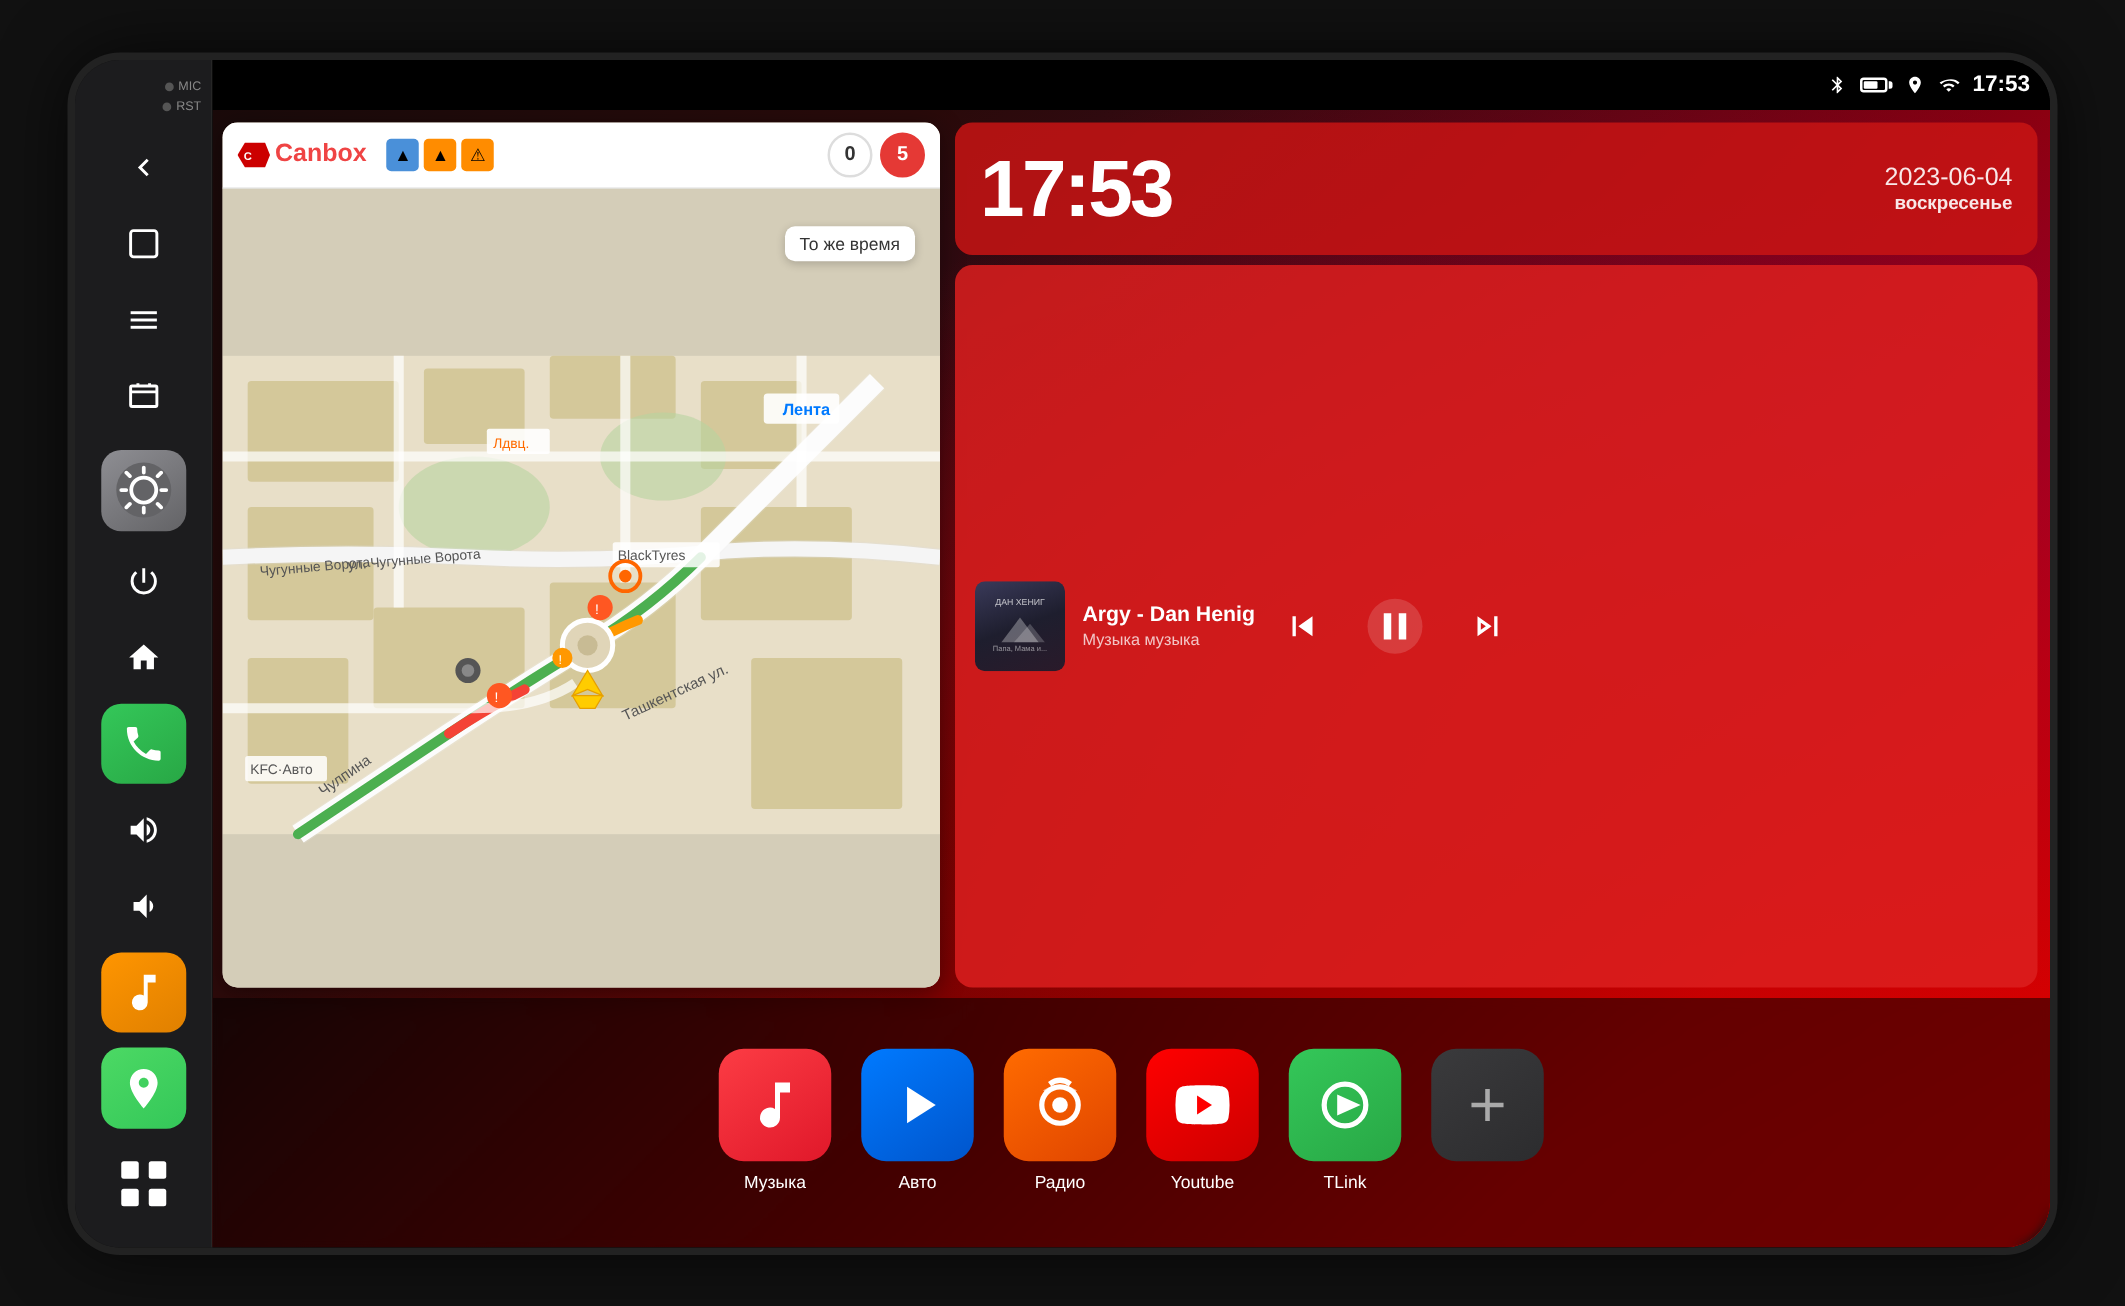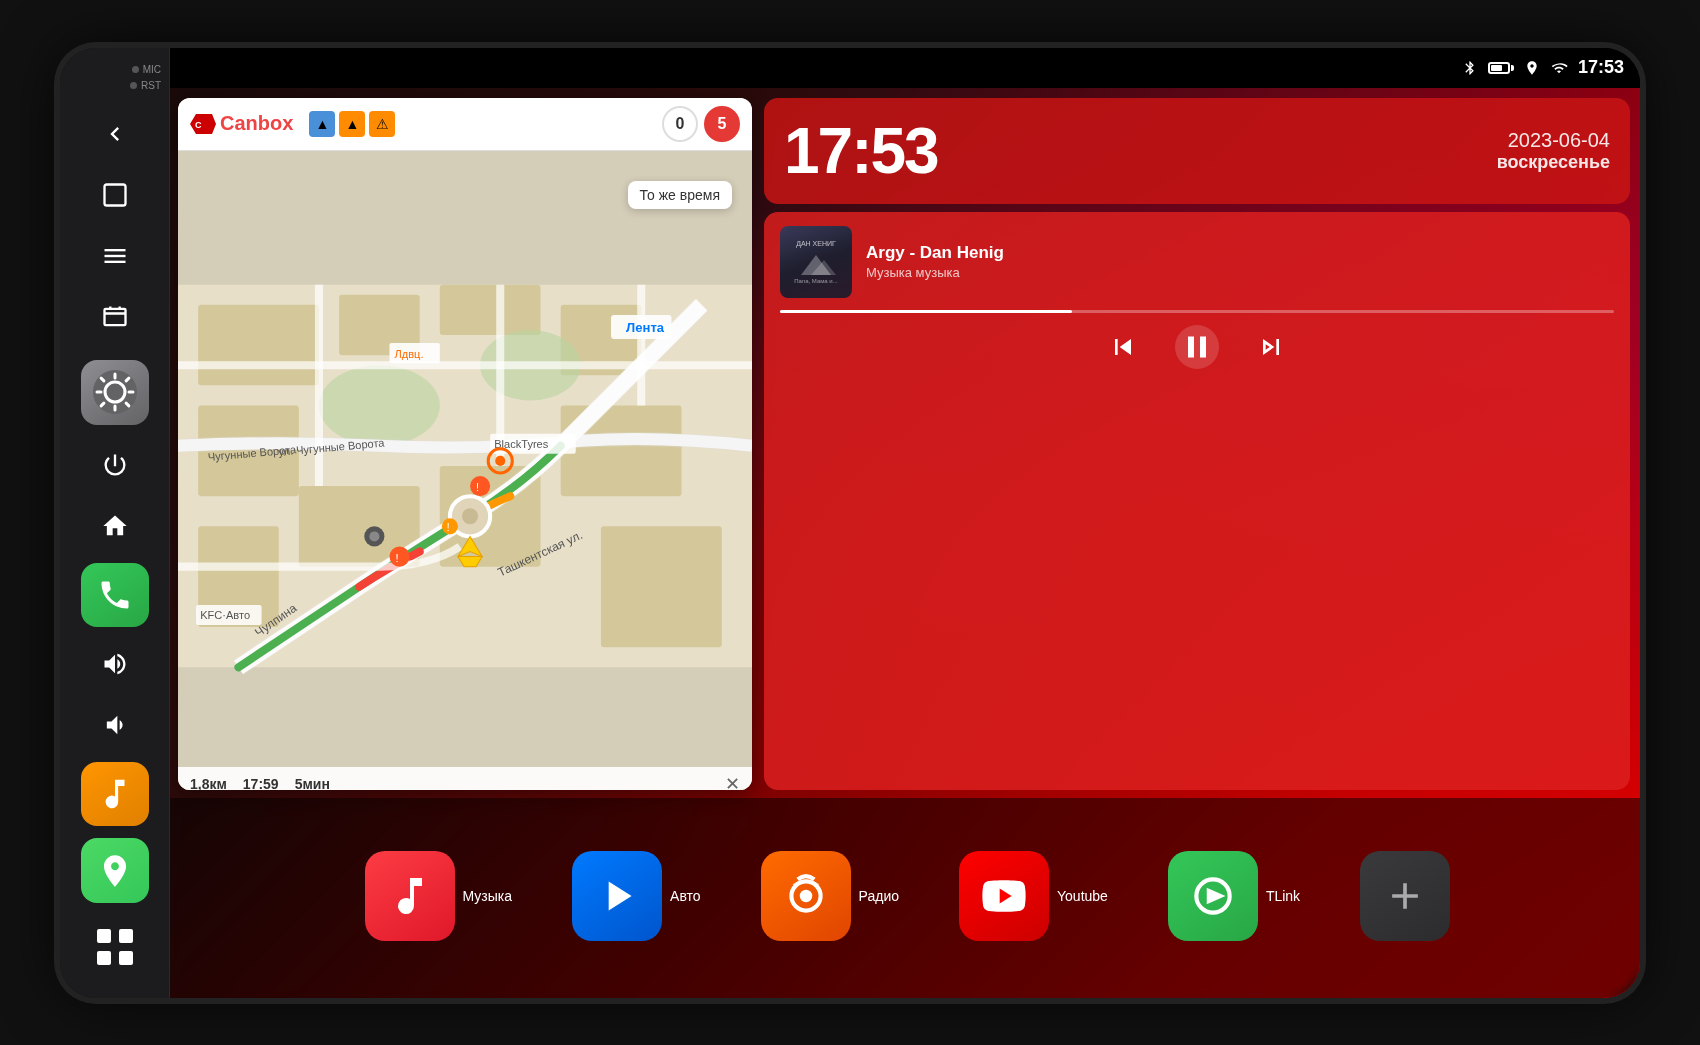--- a/index.html
+++ b/index.html
@@ -296,30 +296,30 @@
       border-radius: 14px;
       padding: 16px 20px;
       display: flex;
       align-items: center;
       justify-content: space-between;
       flex: 0 0 auto;
     }
     .clock-time { font-size: 64px; font-weight: 700; color: white; letter-spacing: -2px; }
     .clock-date { text-align: right; color: rgba(255,255,255,0.9); }
     .clock-date .date-line { font-size: 20px; }
-    .clock-date .day-line { font-size: 18px; font-weight: 600; }
+    .clock-date .day-line { font-size: 15px; font-weight: 600; }
 
     
     .music-widget {
       background: rgba(220, 30, 30, 0.85);
       border-radius: 14px;
       padding: 14px 16px;
       flex: 1;
       display: flex;
-      flex-direction: column;
+      flex-direction: row;
       gap: 8px;
     }
     .music-top {
       display: flex;
       gap: 14px;
       align-items: center;
     }
     .album-art {
       width: 72px;
       height: 72px;
@@ -399,25 +399,24 @@
       justify-content: center;
       gap: 24px;
       padding: 16px 20px 20px;
       background: rgba(0,0,0,0.5);
       z-index: 2;
       backdrop-filter: blur(4px);
     }
 
     .dock-item {
       display: flex;
-      flex-direction: row;
+      flex-direction: column;
       align-items: center;
       gap: 8px;
       cursor: pointer;
-      margin-left: 36px;
     }
     .dock-icon {
       width: 90px;
       height: 90px;
       border-radius: 20px;
       display: flex;
       align-items: center;
       justify-content: center;
       font-size: 40px;
       flex-shrink: 0;
@@ -718,28 +717,20 @@
 
             <circle cx="320" cy="175" r="12" fill="none" stroke="#ff6600" stroke-width="3"></circle>
             <circle cx="320" cy="175" r="5" fill="#ff6600"></circle>
           </svg>
 
           <div class="map-popup-same-time">
             <span>То же время</span>
           </div>
 
 
-          <div class="map-bottom-bar">
-            <div class="map-eta">
-              <span class="eta-item">1,8км</span>
-              <span class="eta-item">17:59</span>
-              <span class="eta-item">5мин</span>
-            </div>
-            <div style="font-size:18px;cursor:pointer;color:#666;">✕</div>
-          </div>
         </div>
       </div>
 
       <div class="right-panels">
 
         <div class="clock-widget">
           <div class="clock-time">17:53</div>
           <div class="clock-date">
             <div class="date-line">2023-06-04</div>
             <div class="day-line">воскресенье</div>

